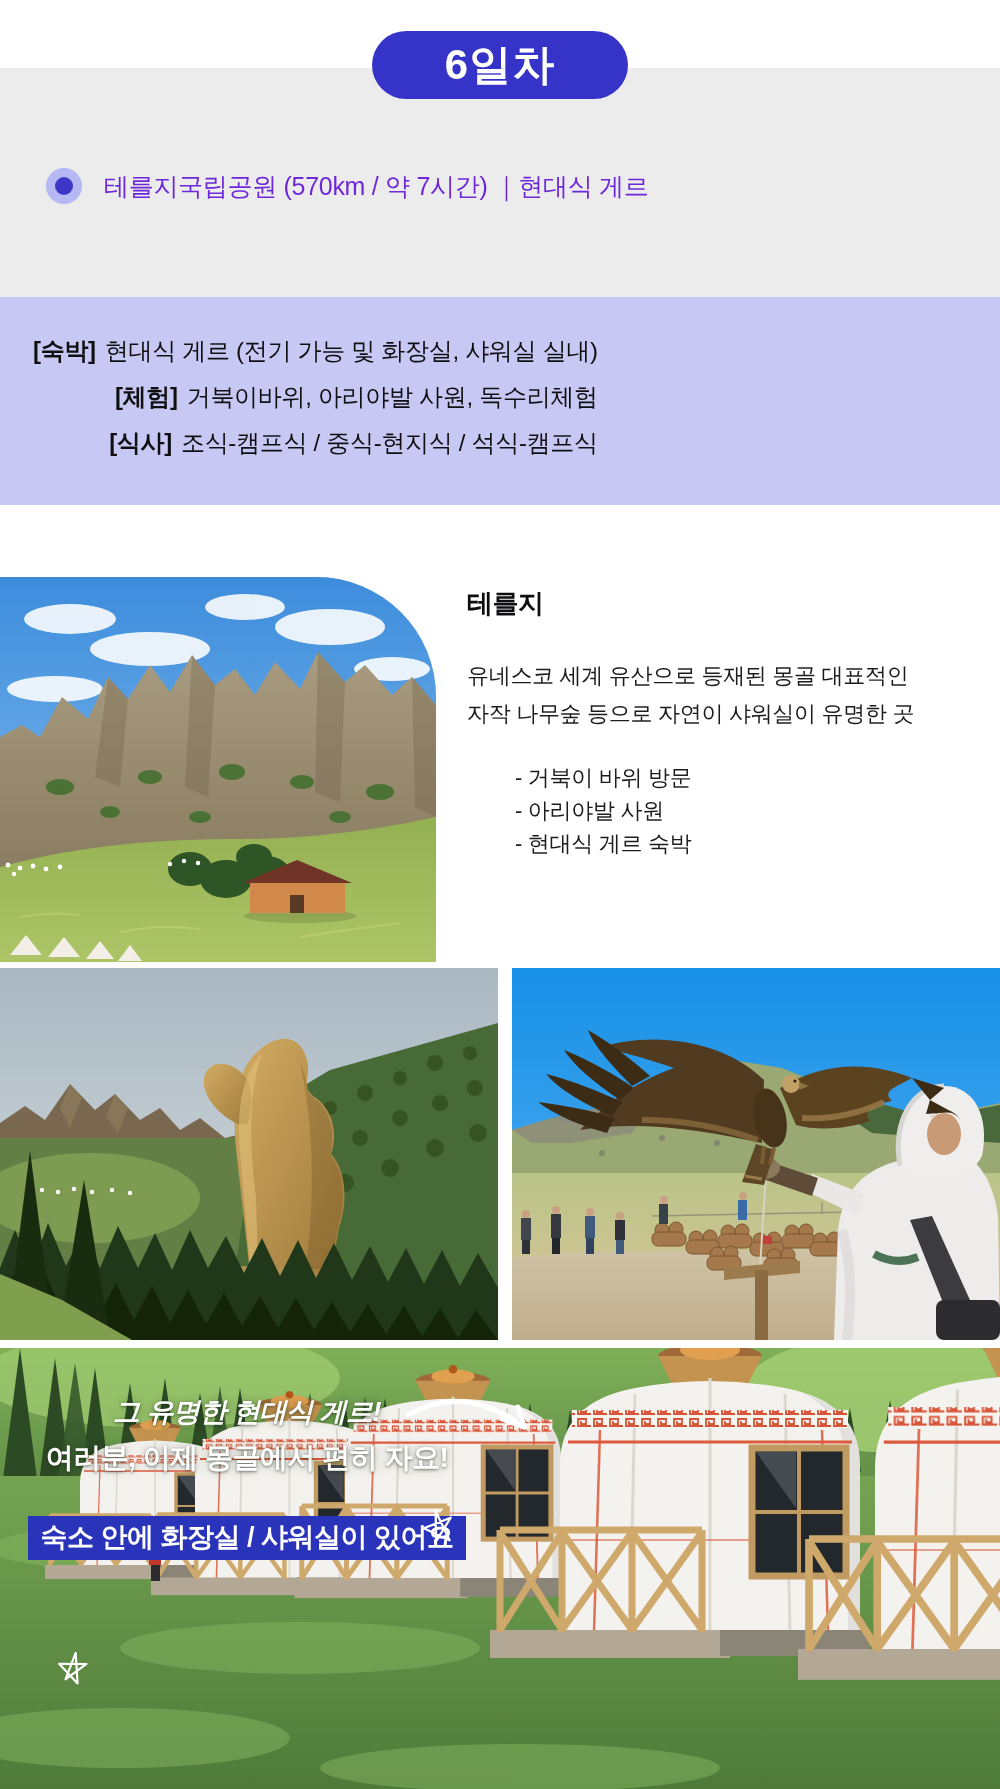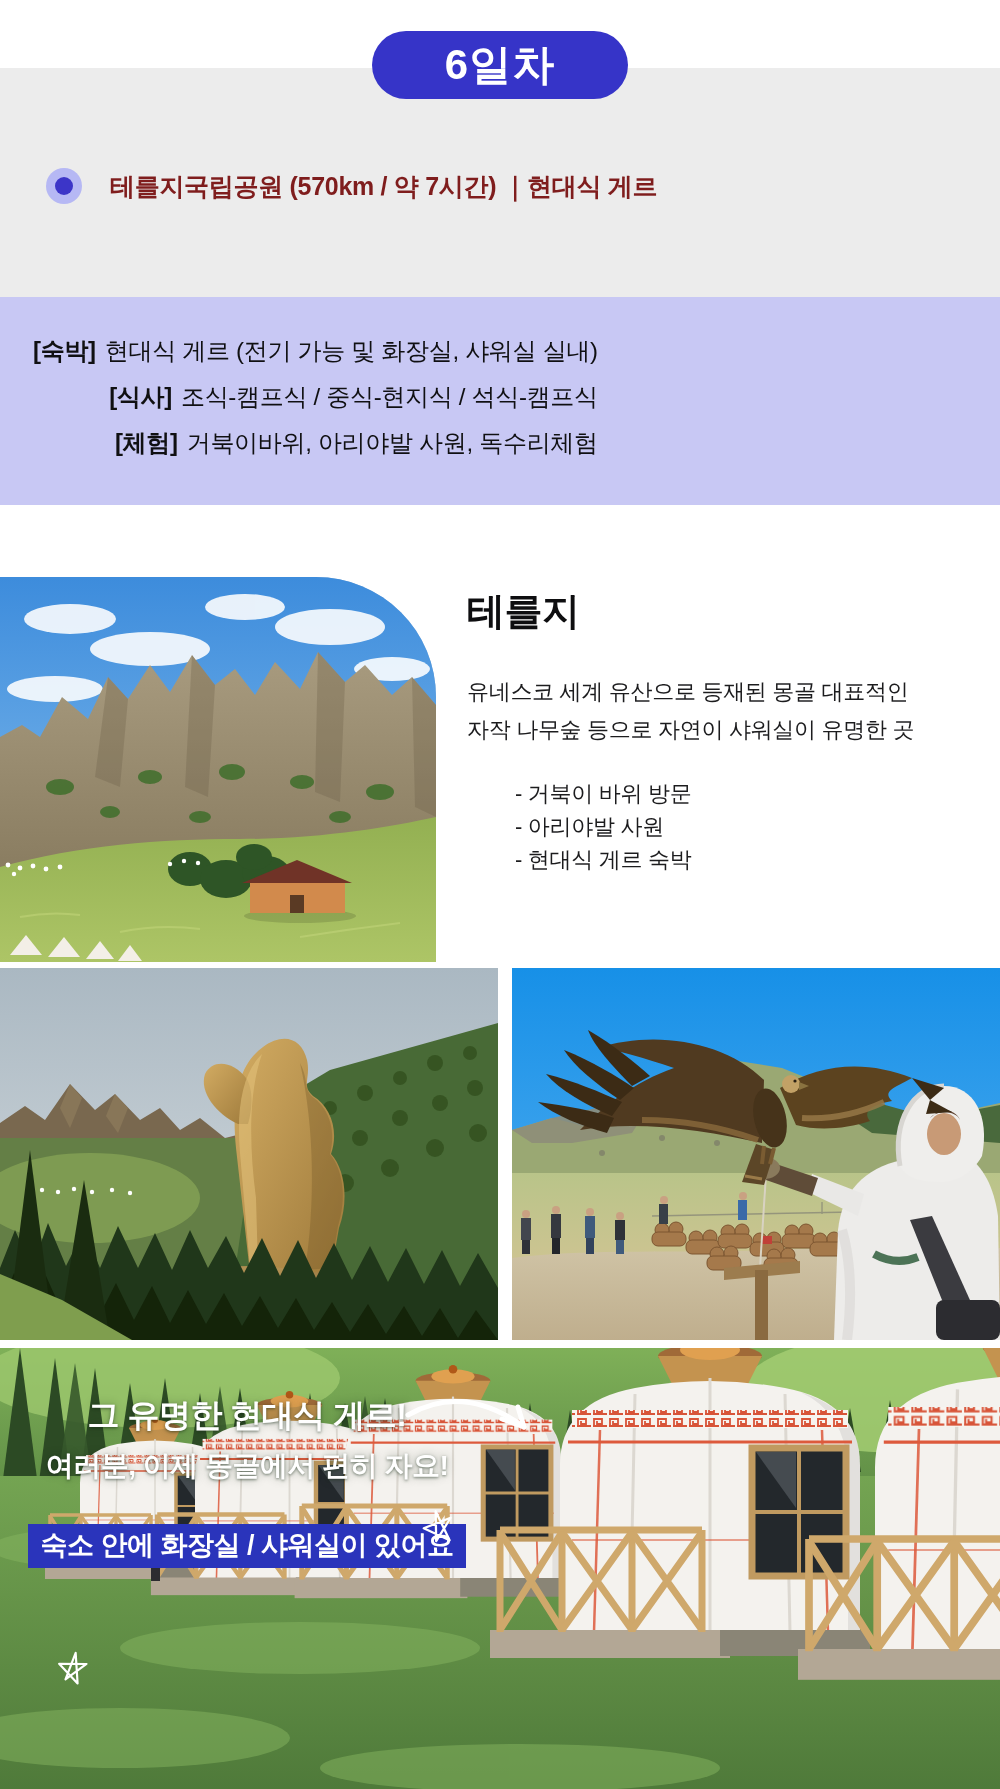--- a/index.html
+++ b/index.html
@@ -10,45 +10,45 @@
   .band-purple{position:absolute;left:0;top:297px;width:1000px;height:208px;background:#c8c8f4;}
   
   .day-badge{position:absolute;left:50%;top:31px;transform:translateX(-50%);
              width:256px;height:68px;background:#3634c8;border-radius:42px;
              display:flex;align-items:center;justify-content:center;
              color:#fff;font-size:42px;font-weight:800;letter-spacing:1px;}
   
   .route-row{position:absolute;left:46px;top:168px;display:flex;align-items:center;}
   .route-bullet{width:36px;height:36px;border-radius:50%;background:#b6b8f4;position:relative;flex:0 0 auto;}
   .route-dot{position:absolute;left:9px;top:9px;width:18px;height:18px;border-radius:50%;background:#3c35c8;}
-  .route-text{margin-left:28px;font-size:25px;font-weight:700;color:#7f1d1d;letter-spacing:-0.3px;}
+  .route-text{margin-left:22px;font-size:25px;font-weight:400;color:#6d28d9;letter-spacing:-0.3px;}
   
   .info-block{position:absolute;left:33px;top:328px;text-align:right;}
   .info-line{font-size:24px;line-height:46px;color:#101012;letter-spacing:-0.3px;}
   .info-line b{font-weight:800;margin-right:9px;}
   
   .hero-photo{position:absolute;left:0;top:577px;width:436px;height:385px;
               border-top-right-radius:120px;overflow:hidden;background:#9db9d8;}
   .hero-photo svg,.photo svg,.ger-photo svg{display:block;width:100%;height:100%;}
   
   .dest{position:absolute;left:467px;top:586px;width:520px;}
-  .dest-title{font-size:38px;font-weight:800;color:#0e0e10;letter-spacing:-0.5px;}
+  .dest-title{font-size:26px;font-weight:800;color:#0e0e10;letter-spacing:-0.5px;}
   .dest-desc{margin-top:36px;font-size:22px;line-height:38px;color:#1c1c1e;letter-spacing:-0.3px;}
   .dest-acts{margin-top:28px;font-size:22px;line-height:33px;color:#1c1c1e;letter-spacing:-0.3px;margin-left:48px;}
   
   .photo{position:absolute;overflow:hidden;background:#cfd8db;}
   .photo-left{left:0;top:968px;width:498px;height:372px;}
   .photo-right{left:512px;top:968px;width:488px;height:372px;}
   
   .ger-photo{position:absolute;left:0;top:1348px;width:1000px;height:441px;background:#5e8a44;overflow:hidden;}
   
   .ger-overlay{position:absolute;left:2px;top:1394px;width:490px;text-align:center;z-index:5;}
   .hand-line{color:#fff;font-weight:800;letter-spacing:-0.5px;
              text-shadow:0 1px 3px rgba(20,40,20,.55),0 0 10px rgba(30,50,30,.35);}
-  .hand-line-1{font-size:32px;}
+  .hand-line-1{font-size:27px;font-style:italic;}
   .hand-line-2{font-size:28px;margin-top:9px;text-align:center;}
   .highlight-box{display:inline-block;margin-top:39px;background:#2a34bb;color:#fff;
                  font-size:27px;font-weight:800;padding:3px 12px 5px 12px;letter-spacing:-0.5px;}
   .arrow-doodle{position:absolute;left:398px;top:1383px;width:146px;height:64px;z-index:6;}
   .star-doodle{position:absolute;z-index:6;}
   .star-1{left:420px;top:1508px;width:38px;height:38px;}
   .star-2{left:55px;top:1650px;width:36px;height:36px;}
 </style>
 </head>
 <body>
@@ -67,24 +67,24 @@
       <span class="route-dot"></span>
     </span>
     <span class="route-text">테를지국립공원 (570km / 약 7시간)  ｜현대식 게르</span>
   </div>
 
   <div class="info-block">
     <div class="info-line">
       <b>[숙박]</b><span>현대식 게르 (전기 가능 및 화장실, 샤워실 실내)</span>
     </div>
     <div class="info-line">
-      <b>[식사]</b><span>조식-캠프식 / 중식-현지식 / 석식-캠프식</span>
+      <b>[체험]</b><span>거북이바위, 아리야발 사원, 독수리체험</span>
     </div>
     <div class="info-line">
-      <b>[체험]</b><span>거북이바위, 아리야발 사원, 독수리체험</span>
+      <b>[식사]</b><span>조식-캠프식 / 중식-현지식 / 석식-캠프식</span>
     </div>
   </div>
 
   <div class="hero-photo">
     <svg viewBox="0 0 436 385" preserveAspectRatio="none">
       <defs>
         <linearGradient id="h-sky" x1="0" y1="0" x2="0" y2="1">
           <stop offset="0" stop-color="#3d8cdc"></stop>
             <stop offset="1" stop-color="#8ec4ef"></stop>
         </linearGradient>

